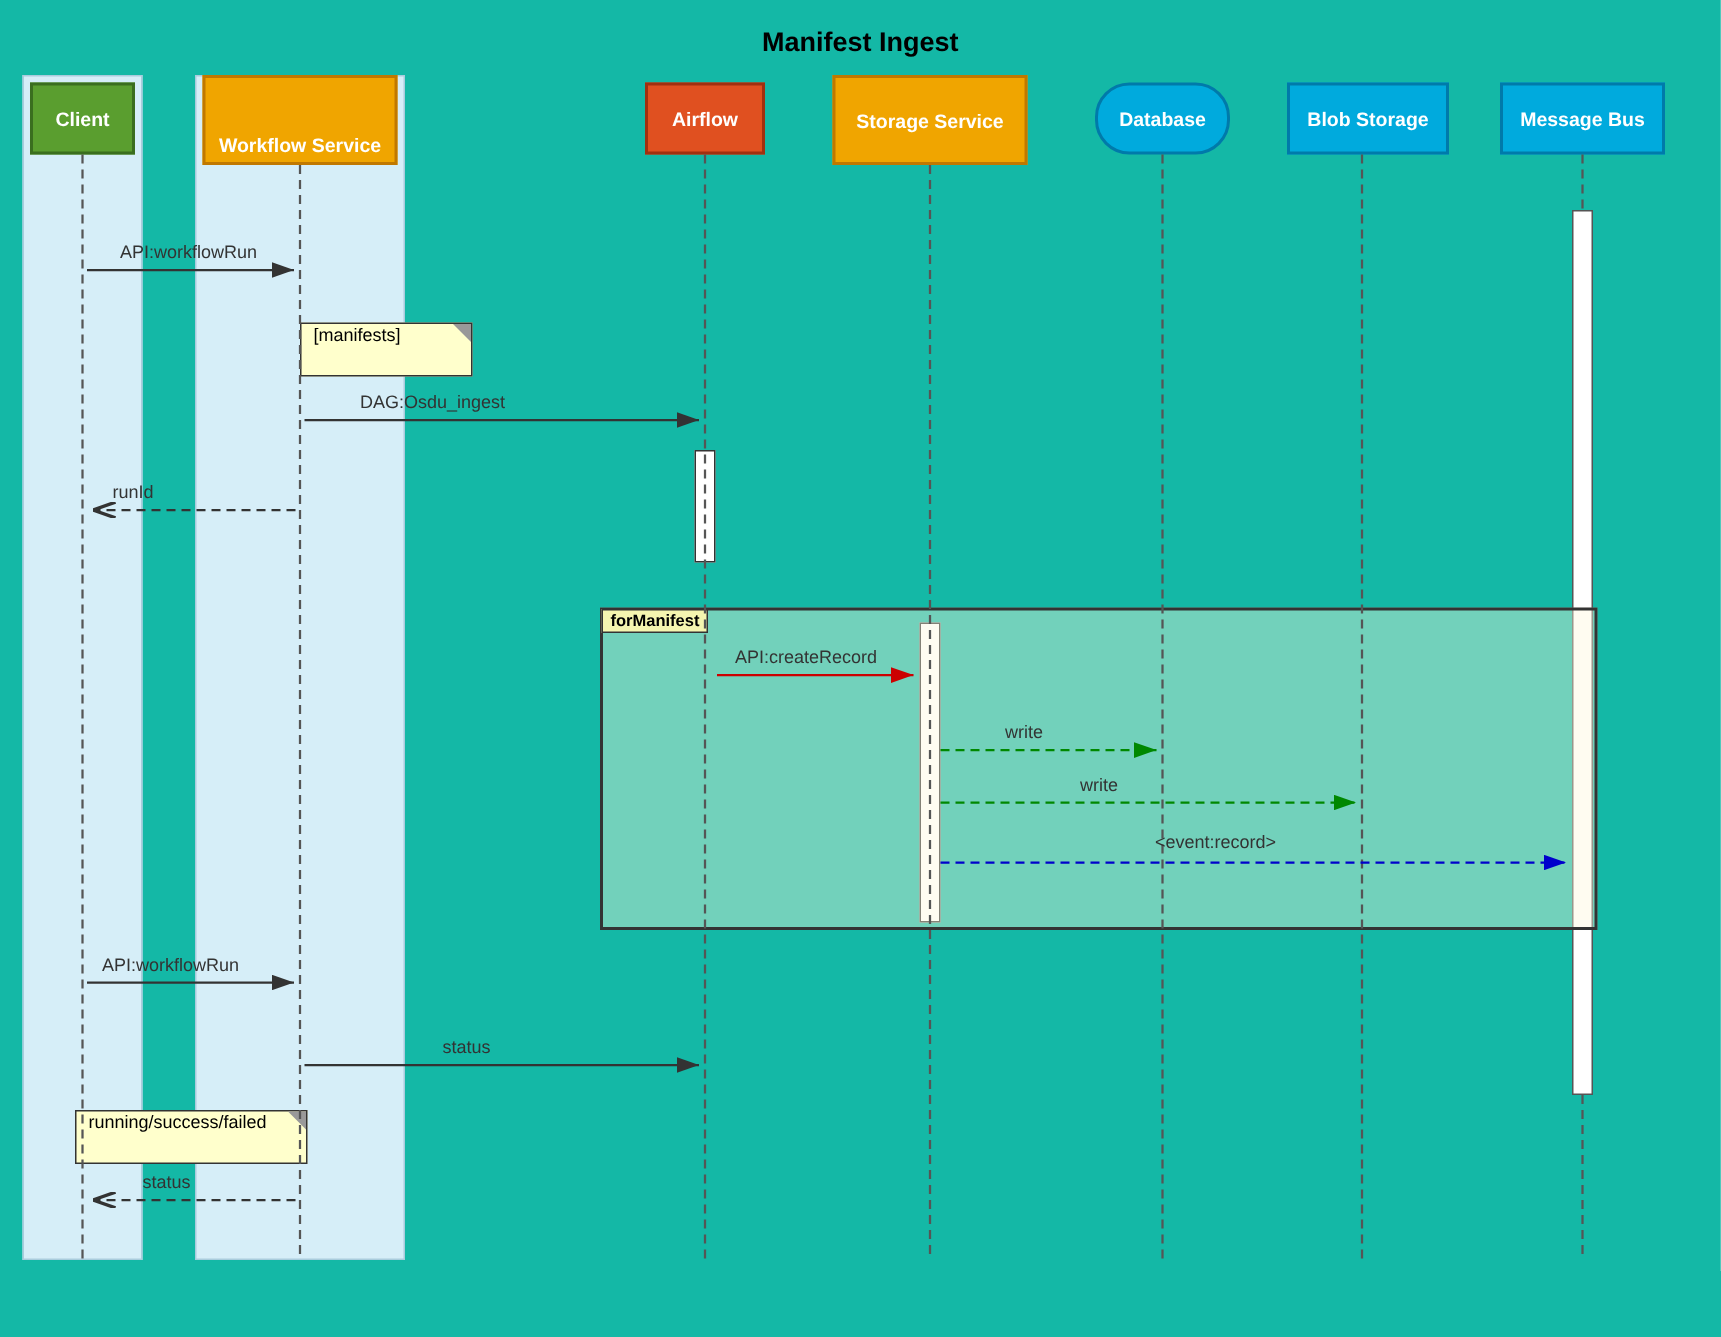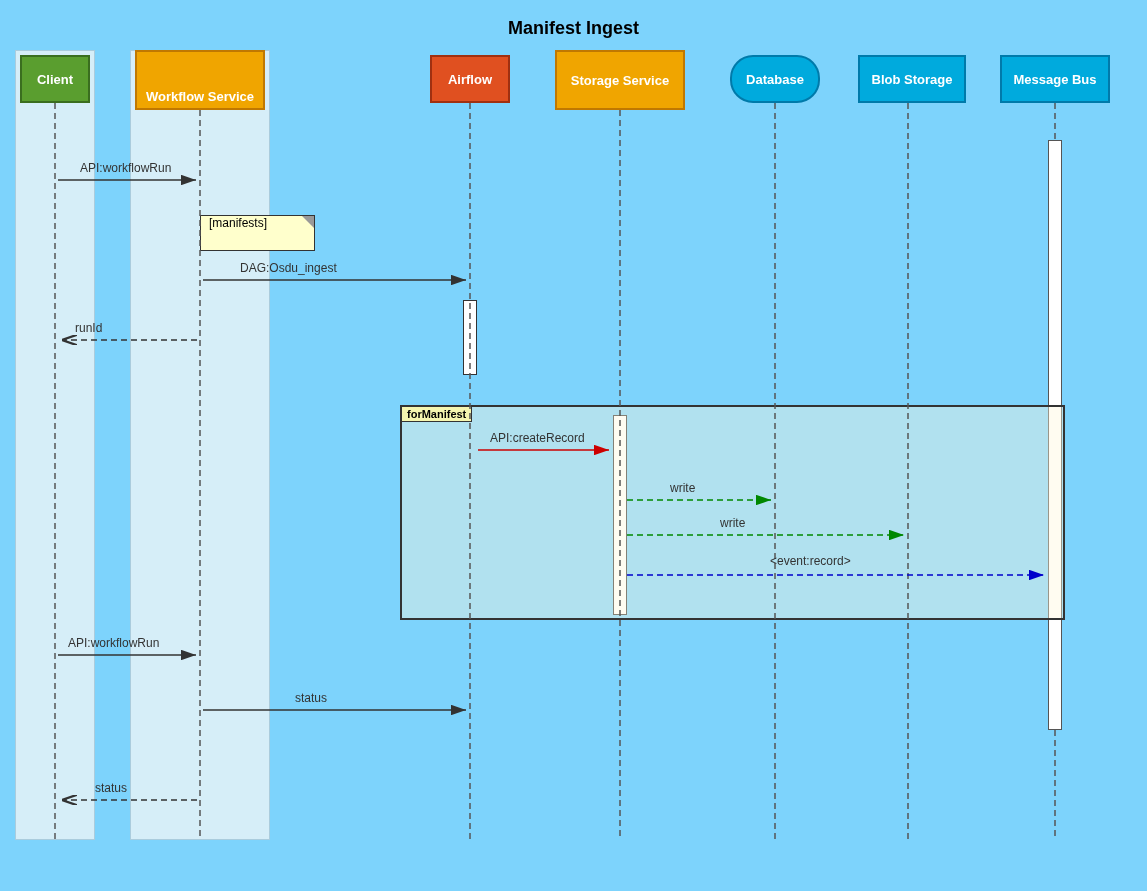--- a/index.html
+++ b/index.html
@@ -9,21 +9,21 @@
       font-size: 13px;
       width: 1147px;
       height: 891px;
       overflow: hidden;
       position: relative;
     }
     #diagram {
       position: relative;
       width: 1147px;
       height: 891px;
-      background: #7dd3fc;
+      background: #14b8a6;
     }
     .title {
       text-align: center;
       font-size: 18px;
       font-weight: bold;
       padding-top: 10px;
       position: absolute;
       width: 100%;
       top: 8px;
     }
@@ -135,20 +135,23 @@
   <div class="activation" style="left:1048px; top:140px; width:14px; height:590px; background:#fff; border:1px solid #555;"></div>
 
   <div class="frame" style="left:400px; top:405px; width:665px; height:215px; background:rgba(255,248,220,0.4); border:2px solid #333;">
     <div class="frame-label">forManifest</div>
   </div>
 
   <div class="note-box folded" style="left:200px; top:215px; width:115px; height:36px;">
     <span>[manifests]</span>
   </div>
 
+  <div class="note-box folded" style="left:50px; top:740px; width:155px; height:36px;">
+    <span>running/success/failed</span>
+  </div>
 
   <svg class="arrows">
     <defs>
 
       <marker id="arrow-black" markerWidth="10" markerHeight="7" refX="10" refY="3.5" orient="auto">
         <polygon points="0 0, 10 3.5, 0 7" fill="#333"></polygon>
       </marker>
 
       <marker id="arrow-black-open" markerWidth="10" markerHeight="7" refX="10" refY="3.5" orient="auto">
         <polyline points="0 0, 10 3.5, 0 7" fill="none" stroke="#333" stroke-width="1.5"></polyline>

